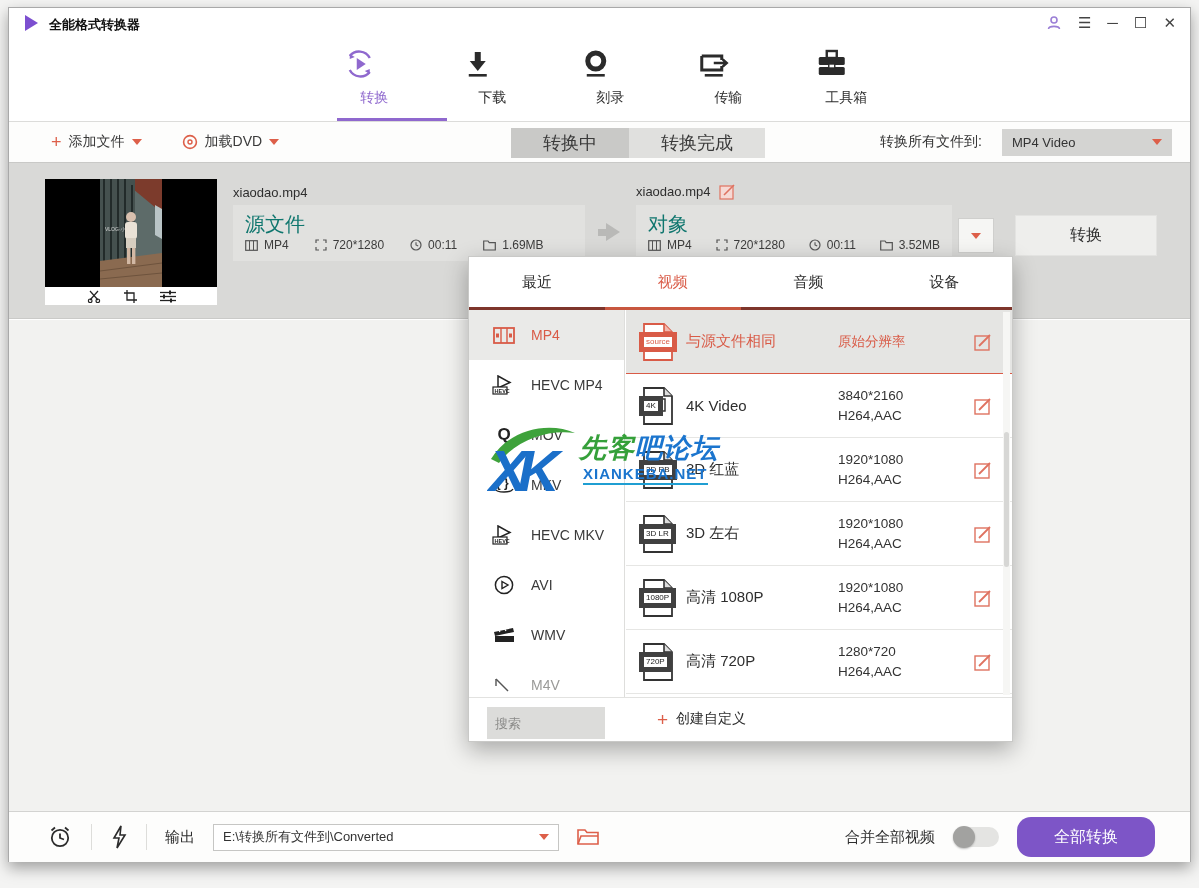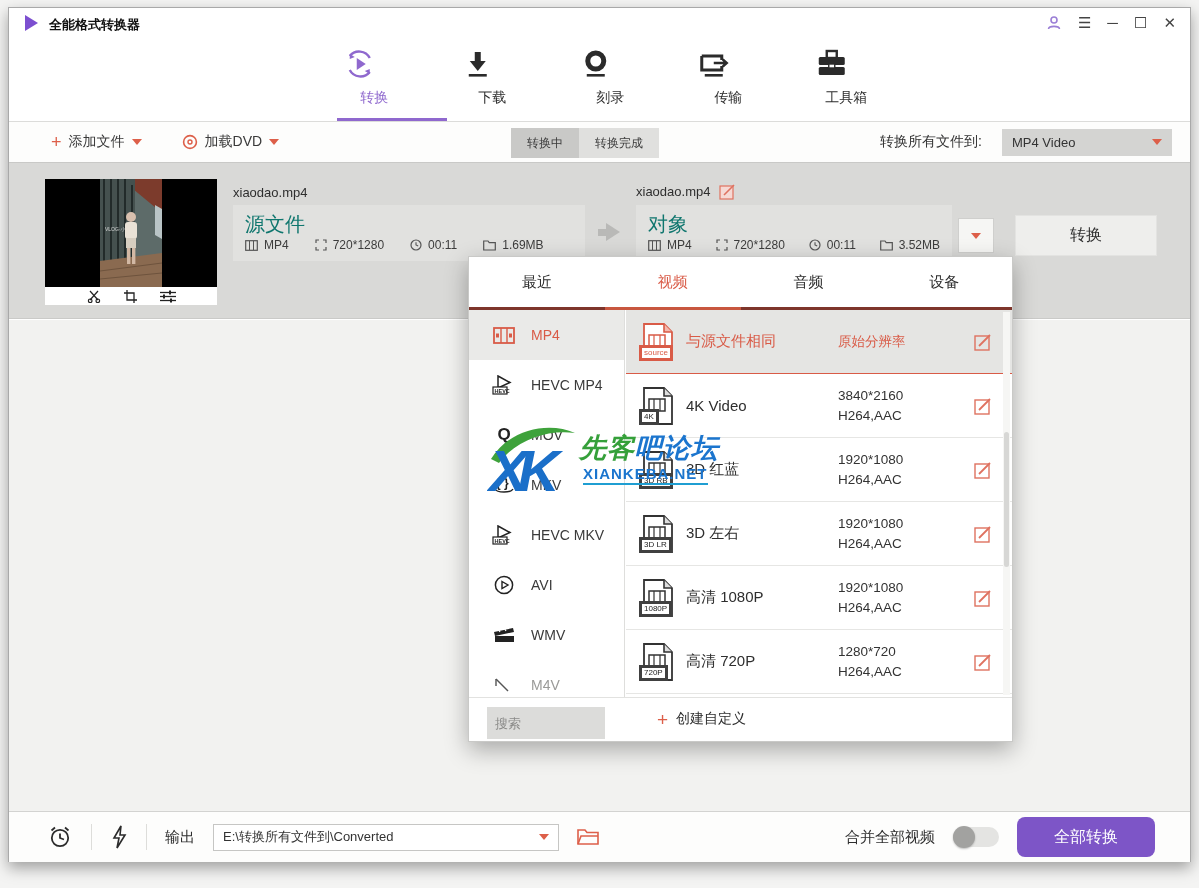--- a/index.html
+++ b/index.html
@@ -29,21 +29,21 @@
   .nav-tab .nlabel { font-size:14px; color:#2d2d2d; }
   .nav-tab.active .nlabel { color:#8f68ce; }
   .nav-underline { position:absolute; left:328px; top:80px; width:110px; height:3px; background:#8f68ce; }
   
   .toolbar { position:absolute; left:0; top:114px; width:100%; height:41px; background:#fdfdfc; border-bottom:1px solid #c9c9c7; }
   .tb-left { position:absolute; left:42px; top:0; height:100%; display:flex; align-items:center; gap:40px; }
   .tb-item { display:flex; align-items:center; gap:7px; font-size:14px; color:#3a3a3a; }
   .red { color:#dd5f49; }
   .caret-down { display:inline-block; width:0; height:0; border-left:5px solid transparent; border-right:5px solid transparent; border-top:6px solid #dd5f49; }
   .tb-tabs { position:absolute; left:502px; top:6px; display:flex; height:30px; }
-  .tb-tab { padding:0 16px; font-size:12px; color:#3a3a3a; display:flex; align-items:center; }
+  .tb-tab { padding:0 32px; font-size:18px; color:#3a3a3a; display:flex; align-items:center; }
   .tb-tab.sel { background:#c9c9c7; }
   .tb-tab.unsel { background:#e0e0de; }
   .tb-right { position:absolute; right:18px; top:0; height:100%; display:flex; align-items:center; gap:20px; font-size:14px; }
   .fmt-select { width:170px; height:27px; background:#d4d4d2; display:flex; align-items:center; justify-content:space-between; padding:0 10px; font-size:13px; color:#333; }
   
   .fileband { position:absolute; left:0; top:155px; width:100%; height:156px; background:#d9d9d7; border-bottom:1px solid #cacac8; }
   .thumbcard { position:absolute; left:36px; top:16px; width:172px; height:126px; background:#000; }
   .thumb-strip { position:absolute; left:0; bottom:0; width:100%; height:18px; background:#fff; display:flex; align-items:center; justify-content:center; gap:22px; }
   .fname { font-size:13px; color:#2e2e2e; }
   .metabox { position:absolute; height:56px; background:#e1e1df; padding:6px 12px; }
@@ -59,21 +59,21 @@
   
   .bottombar { position:absolute; left:0; top:803px; width:100%; height:51px; background:#fdfdfc; border-top:1px solid #d3d3d1; }
   .bb-left { position:absolute; left:38px; top:0; height:100%; display:flex; align-items:center; gap:18px; }
   .vdiv { width:1px; height:26px; background:#ddddda; }
   .out-label { font-size:15px; color:#2e2e2e; }
   .out-select { width:346px; height:27px; background:#fff; border:1px solid #c6c6c4; display:flex; align-items:center; justify-content:space-between; padding:0 9px; font-size:13px; color:#333; }
   .bb-right { position:absolute; right:35px; top:0; height:100%; display:flex; align-items:center; gap:18px; }
   .merge-label { font-size:15px; color:#2e2e2e; }
   .toggle { width:46px; height:20px; border-radius:10px; background:#e4e4e2; position:relative; }
   .toggle .knob { position:absolute; left:0px; top:-1px; width:22px; height:22px; border-radius:50%; background:#a2a2a0; box-shadow:0 1px 2px rgba(0,0,0,.25); }
-  .convert-all { width:138px; height:40px; background:#7d55c7; color:#fff; font-size:16px; display:flex; align-items:center; justify-content:center; border-radius:8px; }
+  .convert-all { width:138px; height:40px; background:#7d55c7; color:#fff; font-size:16px; display:flex; align-items:center; justify-content:center; border-radius:14px; }
   
   .panel { position:absolute; left:459px; top:248px; width:545px; height:486px; background:#fff; border:1px solid #c9c9c7; box-shadow:0 8px 22px rgba(0,0,0,.3); }
   .ptabs { position:absolute; left:0; top:0; width:100%; height:50px; display:flex; }
   .ptab { flex:1; display:flex; align-items:center; justify-content:center; font-size:15px; color:#2e2e2e; }
   .ptab.active { color:#d95b47; }
   .psep { position:absolute; left:0; top:50px; width:100%; height:3px; background:#7e352b; }
   .psep-active { position:absolute; left:136px; top:50px; width:136px; height:3px; background:#c8573f; }
   .pbody { position:absolute; left:0; top:53px; width:100%; height:387px; overflow:hidden; }
   .fcol { position:absolute; left:0; top:0; width:156px; height:100%; border-right:1px solid #dededc; overflow:hidden; }
   .fitem { height:50px; display:flex; align-items:center; gap:14px; padding-left:22px; font-size:14px; color:#3a3a3a; }
@@ -81,21 +81,21 @@
   .fitem .ficon { width:26px; display:flex; justify-content:center; }
   .fitem.dim { color:#9a9a98; }
   .plist { position:absolute; left:157px; top:0; width:388px; height:100%; }
   .pitem { position:relative; height:64px; border-bottom:1px solid #e6e6e4; display:flex; align-items:center; padding-left:16px; }
   .pitem.sel { background:#e5e5e3; border-bottom:1px solid #d95b47; }
   .pitem .pname { position:absolute; left:60px; font-size:15px; color:#2e2e2e; }
   .pitem .pres { position:absolute; left:212px; font-size:13.5px; color:#333; line-height:20px; }
   .pitem .pedit { position:absolute; right:22px; }
   .pitem.sel .pname, .pitem.sel .pres { color:#d95b47; }
   .doc-icon { position:relative; width:32px; height:40px; }
-  .doc-badge { position:absolute; left:-3px; bottom:1px; background:#fff; border:3px solid #404040; font-size:8px; padding:0 2px; line-height:10px; color:#222; white-space:nowrap; }
+  .doc-badge { position:absolute; left:-3px; bottom:10px; background:#fff; border:5px solid #404040; font-size:8px; padding:0 2px; line-height:10px; color:#222; white-space:nowrap; }
   .doc-badge.redb { border-color:#d95b47; color:#d95b47; }
   .pscroll { position:absolute; right:2px; top:2px; width:7px; height:383px; background:#f6f6f4; }
   .pscroll .thumb { position:absolute; left:1px; top:120px; width:5px; height:135px; background:#d7d7d5; border-radius:3px; }
   .pbottom { position:absolute; left:0; top:440px; width:100%; height:45px; border-top:1px solid #e2e2e0; }
   .search-in { position:absolute; left:18px; top:9px; width:118px; height:27px; background:#dcdcda; border:none; outline:none; padding:16px 8px; font-size:13px; font-family:inherit; color:#555; }
   .search-in::placeholder { color:#8a8a88; }
   .create-custom { position:absolute; left:188px; top:12px; display:flex; align-items:center; gap:8px; font-size:14px; color:#2e2e2e; }
   
   .watermark { position:absolute; left:478px; top:413px; width:260px; z-index:50; pointer-events:none; }
   .wm-text1 { position:absolute; left:92px; top:9px; font-size:27px; font-weight:bold; font-style:italic; letter-spacing:1px; white-space:nowrap; }

